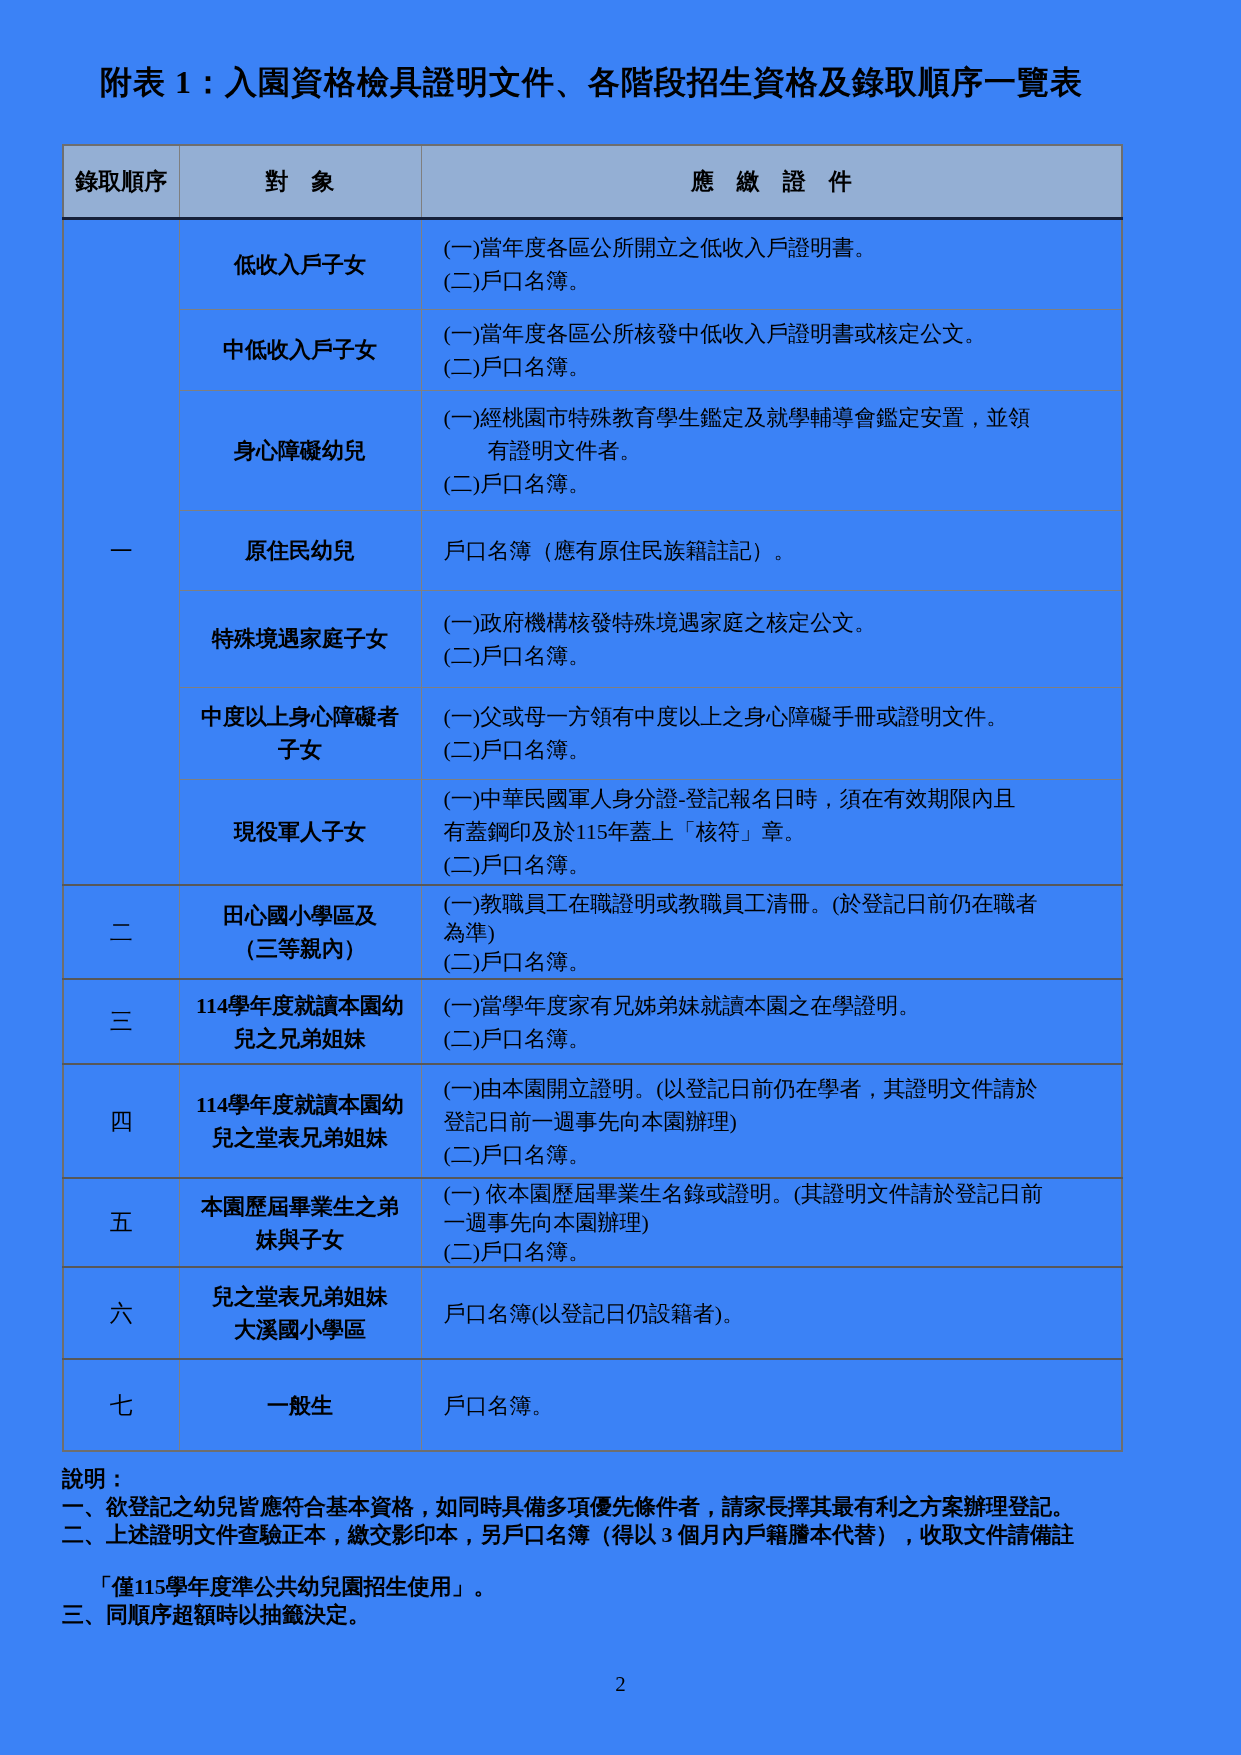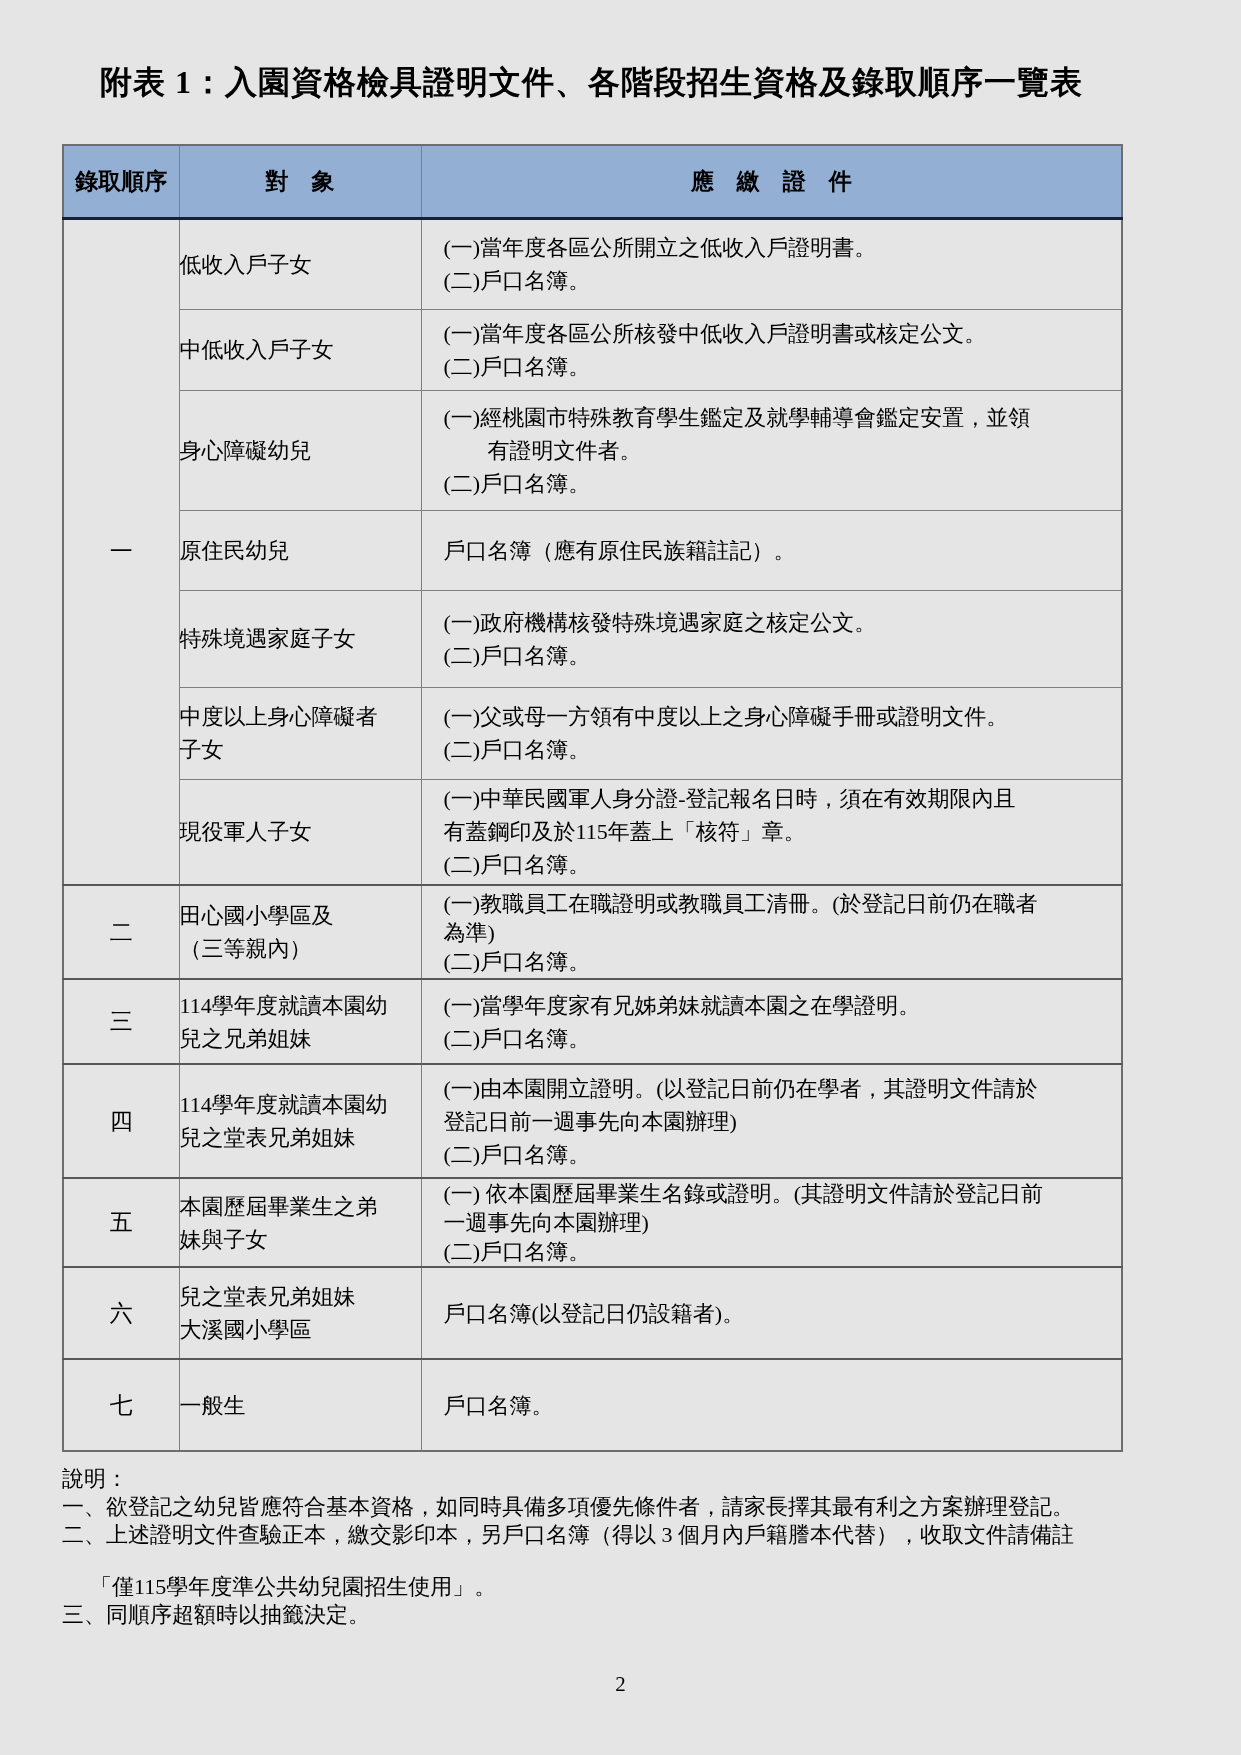--- a/index.html
+++ b/index.html
@@ -1,19 +1,19 @@
 <!DOCTYPE html>
 <html><head>
 <meta charset="utf-8">
 <style>
   * { margin:0; padding:0; box-sizing:border-box; }
   html,body { background:#ffffff; }
   .page {
     position:relative; width:1241px; height:1755px; margin:0 auto;
-    background:#e5e5e5; overflow:hidden;
+    background:#3b82f6; overflow:hidden;
     font-family:"Liberation Serif","DejaVu Serif",serif;
     color:#000000;
   }
   .title {
     padding-top:60px; width:1059px; margin-left:62px;
     text-align:center; font-size:32px; font-weight:bold;
     letter-spacing:1px; line-height:44px; white-space:nowrap;
   }
   table.main {
     margin-left:62px; margin-top:49px;
@@ -22,28 +22,28 @@
   table.main, table.main td, table.main th { border:1.5px solid #7f7f7f;margin-top:40px; }
   table.main { border:2px solid #6e6e6e; }
   th {
     background:#94afd4; font-size:23px; font-weight:bold;
     text-align:center; vertical-align:middle;
     border-bottom:3px solid #15203a !important;
     white-space:nowrap;
   }
   td { vertical-align:middle; font-size:22px; }
   td.c-order { text-align:center; font-size:23px; }
-  td.c-subj  { text-align:left; line-height:33px; }
+  td.c-subj  { text-align:center; line-height:33px;font-weight:bold; }
   td.c-docs  { text-align:left; padding-left:22px; padding-right:4px; line-height:33px; }
   tr.tight td.c-docs { line-height:29px; }
   .line { white-space:nowrap; }
   tr.sep td { border-top:2.5px solid #585858; }
   .notes {
     margin-left:62px; margin-top:13px; width:1150px;
-    font-size:22px; line-height:28px;
+    font-size:22px; line-height:28px;font-weight:bold;
   }
   .notes .line { white-space:nowrap; }
   .notes .indent { padding-left:28px;margin-top:24px; }
   .pageno {
     position:absolute; left:0; right:0; top:1672px;
     text-align:center; font-size:21px;
   }
 </style>
 </head>
 <body>

